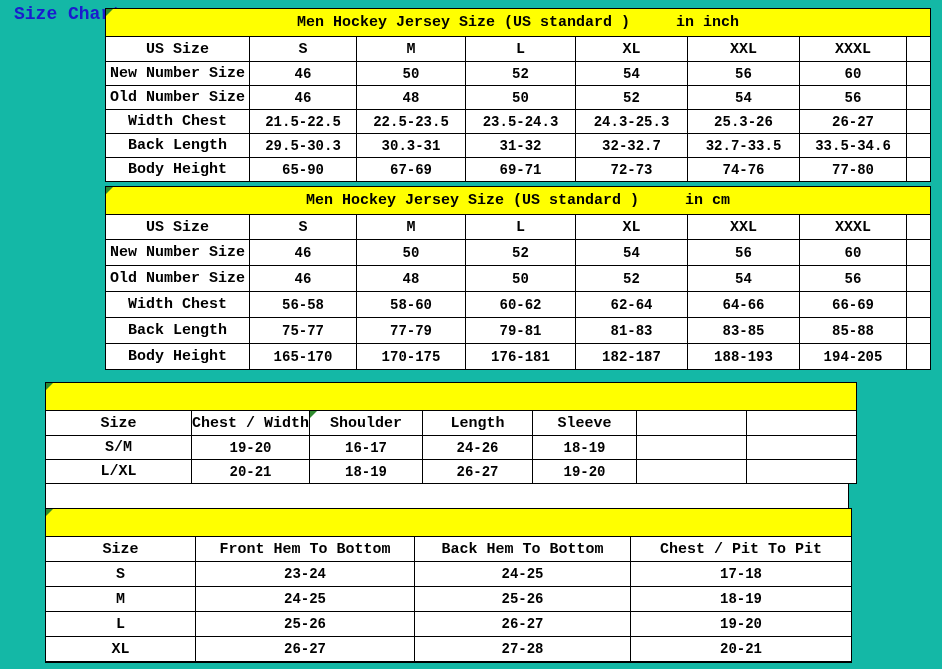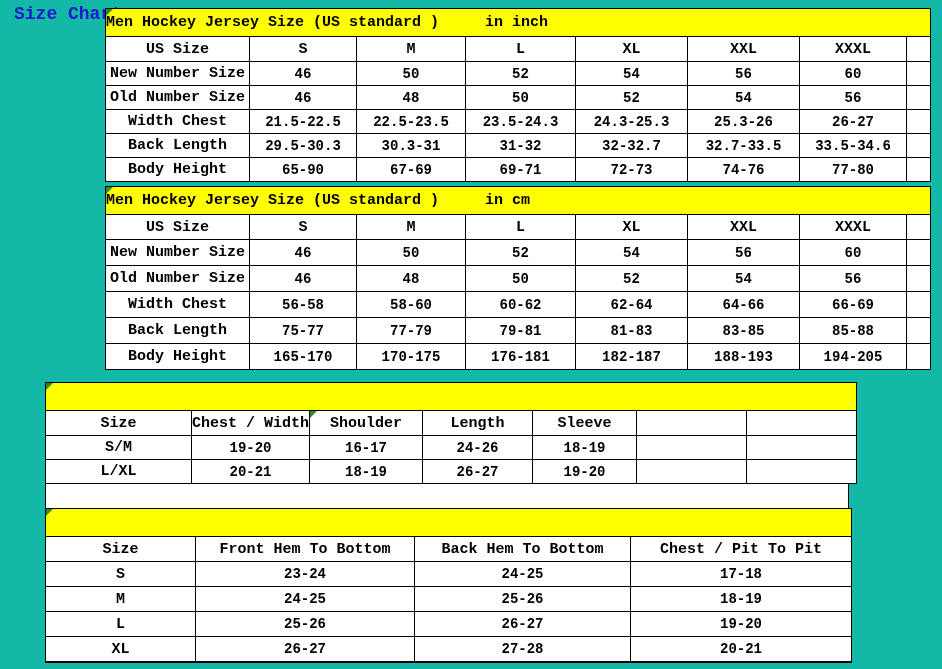--- a/index.html
+++ b/index.html
@@ -3,21 +3,21 @@
 <meta charset="utf-8">
 <style>
   html,body{margin:0;padding:0;background:#ffffff;}
   .canvas{position:relative;width:942px;height:669px;background:#14b8a6;overflow:hidden;
           font-family:Liberation Mono, monospace;color:#000;}
   .page-title{position:absolute;left:14px;top:4px;font-size:18px;font-weight:bold;color:#1b1bce;}
   table{position:absolute;border-collapse:collapse;table-layout:fixed;font-weight:bold;color:#000;background:#fff;}
   th,td{border:1px solid #000;text-align:center;vertical-align:middle;padding:0;
         overflow:hidden;white-space:nowrap;}
   .title-cell{background:#ffff00;height:27px;font-size:15px;position:relative;}
-  .title-flex{display:flex;align-items:center;gap:46px;}
+  .title-flex{display:flex;justify-content:center;align-items:center;gap:46px;}
   th.col-head{height:24px;font-size:15px;background:#fff;position:relative;}
   td{height:23px;font-size:14px;background:#fff;}
   td.label{font-size:15px;}
   .corner-marker{position:absolute;left:0;top:0;width:0;height:0;
                  border-top:7px solid #2f8b2f;border-right:7px solid transparent;}
   #tbl0{left:105px;top:8px;}
   #tbl1{left:105px;top:186px;}
   #tbl1 td{height:25px;}
   #tbl2{left:45px;top:382px;}
   #tbl3{left:45px;top:508px;}

